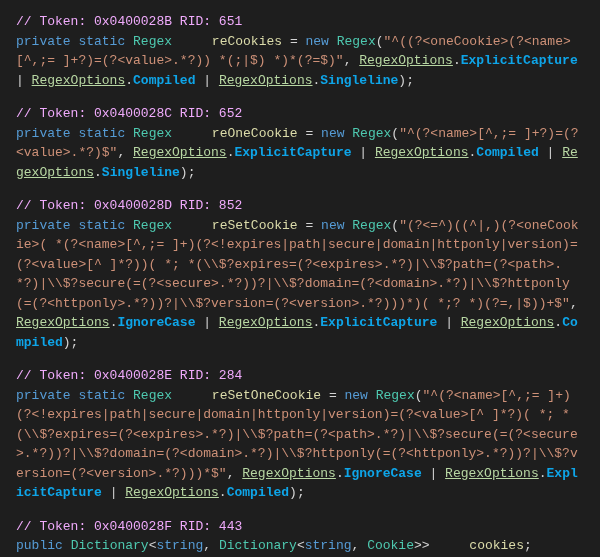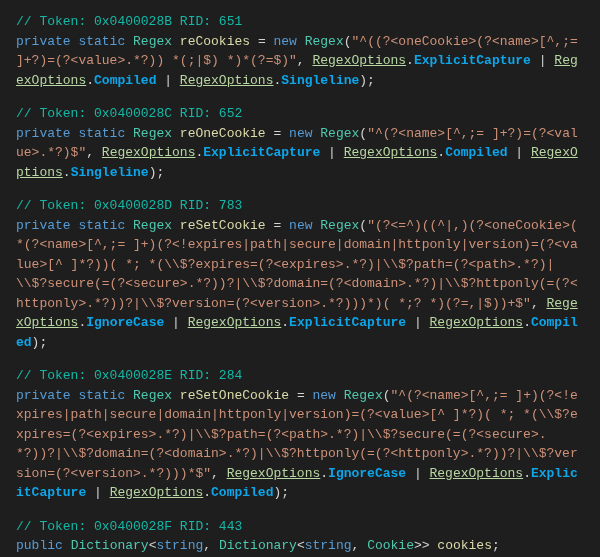--- a/index.html
+++ b/index.html
@@ -11,37 +11,37 @@
       line-height: 1.5;
       color: #d4d4d4;
       width: 600px;
       box-sizing: border-box;
     }
     .code-block {
       margin-bottom: 14px;
       white-space: pre-wrap;
       word-break: break-all;
     }
-    .comment { color: #14b8a6; text-align: center; }
+    .comment { color: #f0abfc; text-align: center; }
     .keyword { color: #569cd6; }
     .type { color: #4ec9b0; }
-    .field { color: #dcdcaa; }
+    .field { color: #dcdcaa; margin-left: 32px; }
     .operator { color: #d4d4d4; }
     .string { color: #ce9178; }
     .enum { color: #b8d7a3; text-decoration: underline; }
     .member { color: #0ea5e9; font-weight: bold; }
     .punct { color: #d4d4d4; }
   </style>
 </head>
 <body>
 
 <div id="container">
     <div class="code-block"><span class="comment">// Token: 0x0400028B RID: 651</span>
 <span class="keyword">private static</span> <span class="type">Regex</span> <span class="field">reCookies</span><span class="operator"> = </span><span class="keyword">new</span> <span class="type">Regex</span><span class="punct">(</span><span class="string">"^((?&lt;oneCookie&gt;(?&lt;name&gt;[^,;= ]+?)=(?&lt;value&gt;.*?)) *(;|$) *)*(?=$)"</span><span class="punct">, </span><span class="enum">RegexOptions</span><span class="punct">.</span><span class="member">ExplicitCapture</span><span class="punct"> | </span><span class="enum">RegexOptions</span><span class="punct">.</span><span class="member">Compiled</span><span class="punct"> | </span><span class="enum">RegexOptions</span><span class="punct">.</span><span class="member">Singleline</span><span class="punct">);</span></div>
     <div class="code-block"><span class="comment">// Token: 0x0400028C RID: 652</span>
 <span class="keyword">private static</span> <span class="type">Regex</span> <span class="field">reOneCookie</span><span class="operator"> = </span><span class="keyword">new</span> <span class="type">Regex</span><span class="punct">(</span><span class="string">"^(?&lt;name&gt;[^,;= ]+?)=(?&lt;value&gt;.*?)$"</span><span class="punct">, </span><span class="enum">RegexOptions</span><span class="punct">.</span><span class="member">ExplicitCapture</span><span class="punct"> | </span><span class="enum">RegexOptions</span><span class="punct">.</span><span class="member">Compiled</span><span class="punct"> | </span><span class="enum">RegexOptions</span><span class="punct">.</span><span class="member">Singleline</span><span class="punct">);</span></div>
-    <div class="code-block"><span class="comment">// Token: 0x0400028D RID: 783</span>
+    <div class="code-block"><span class="comment">// Token: 0x0400028D RID: 852</span>
 <span class="keyword">private static</span> <span class="type">Regex</span> <span class="field">reSetCookie</span><span class="operator"> = </span><span class="keyword">new</span> <span class="type">Regex</span><span class="punct">(</span><span class="string">"(?&lt;=^)((^|,)(?&lt;oneCookie&gt;( *(?&lt;name&gt;[^,;= ]+)(?&lt;!expires|path|secure|domain|httponly|version)=(?&lt;value&gt;[^ ]*?))( *; *(\\$?expires=(?&lt;expires&gt;.*?)|\\$?path=(?&lt;path&gt;.*?)|\\$?secure(=(?&lt;secure&gt;.*?))?|\\$?domain=(?&lt;domain&gt;.*?)|\\$?httponly(=(?&lt;httponly&gt;.*?))?|\\$?version=(?&lt;version&gt;.*?)))*)( *;? *)(?=,|$))+$"</span><span class="punct">, </span><span class="enum">RegexOptions</span><span class="punct">.</span><span class="member">IgnoreCase</span><span class="punct"> | </span><span class="enum">RegexOptions</span><span class="punct">.</span><span class="member">ExplicitCapture</span><span class="punct"> | </span><span class="enum">RegexOptions</span><span class="punct">.</span><span class="member">Compiled</span><span class="punct">);</span></div>
     <div class="code-block"><span class="comment">// Token: 0x0400028E RID: 284</span>
 <span class="keyword">private static</span> <span class="type">Regex</span> <span class="field">reSetOneCookie</span><span class="operator"> = </span><span class="keyword">new</span> <span class="type">Regex</span><span class="punct">(</span><span class="string">"^(?&lt;name&gt;[^,;= ]+)(?&lt;!expires|path|secure|domain|httponly|version)=(?&lt;value&gt;[^ ]*?)( *; *(\\$?expires=(?&lt;expires&gt;.*?)|\\$?path=(?&lt;path&gt;.*?)|\\$?secure(=(?&lt;secure&gt;.*?))?|\\$?domain=(?&lt;domain&gt;.*?)|\\$?httponly(=(?&lt;httponly&gt;.*?))?|\\$?version=(?&lt;version&gt;.*?)))*$"</span><span class="punct">, </span><span class="enum">RegexOptions</span><span class="punct">.</span><span class="member">IgnoreCase</span><span class="punct"> | </span><span class="enum">RegexOptions</span><span class="punct">.</span><span class="member">ExplicitCapture</span><span class="punct"> | </span><span class="enum">RegexOptions</span><span class="punct">.</span><span class="member">Compiled</span><span class="punct">);</span></div>
     <div class="code-block"><span class="comment">// Token: 0x0400028F RID: 443</span>
 <span class="keyword">public</span> <span class="type">Dictionary</span><span class="punct">&lt;</span><span class="keyword">string</span><span class="punct">, </span><span class="type">Dictionary</span><span class="punct">&lt;</span><span class="keyword">string</span><span class="punct">, </span><span class="type">Cookie</span><span class="punct">&gt;&gt;</span><span class="field"> cookies</span><span class="punct">;</span></div>
   </div>
 
 </body></html>

